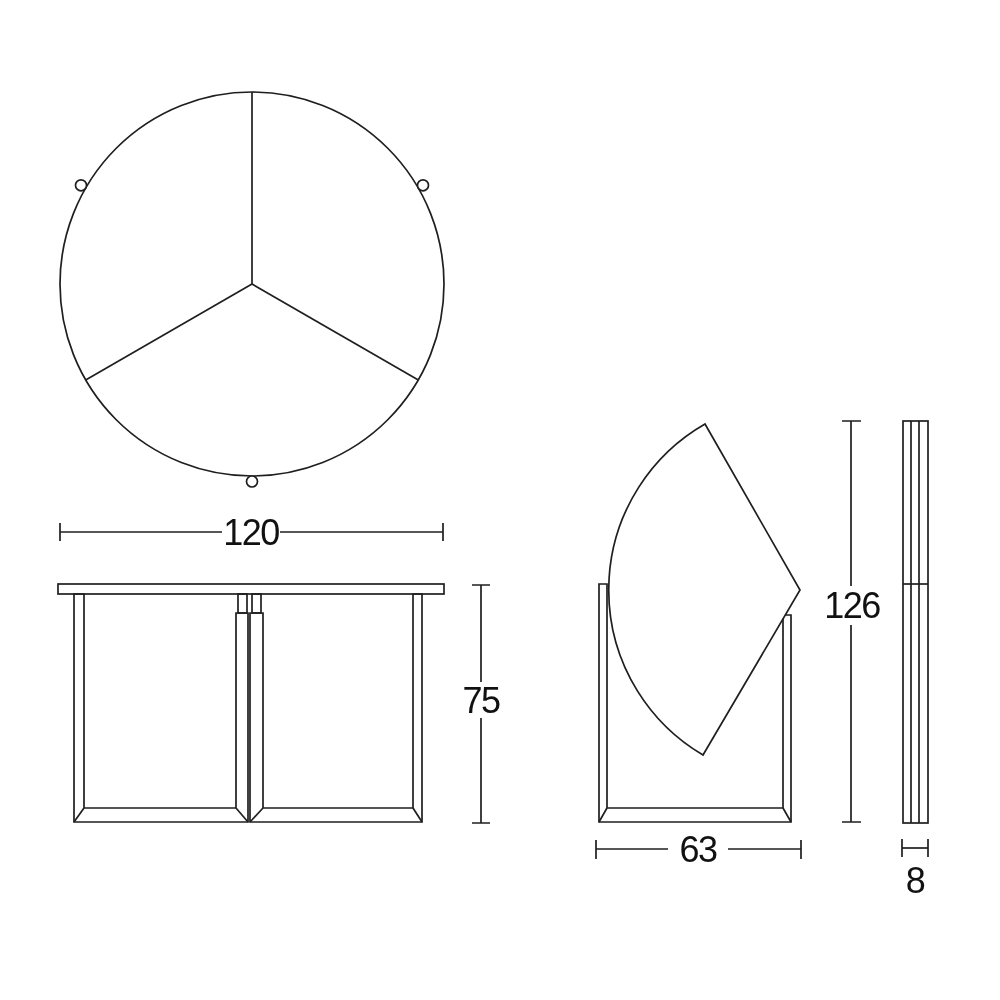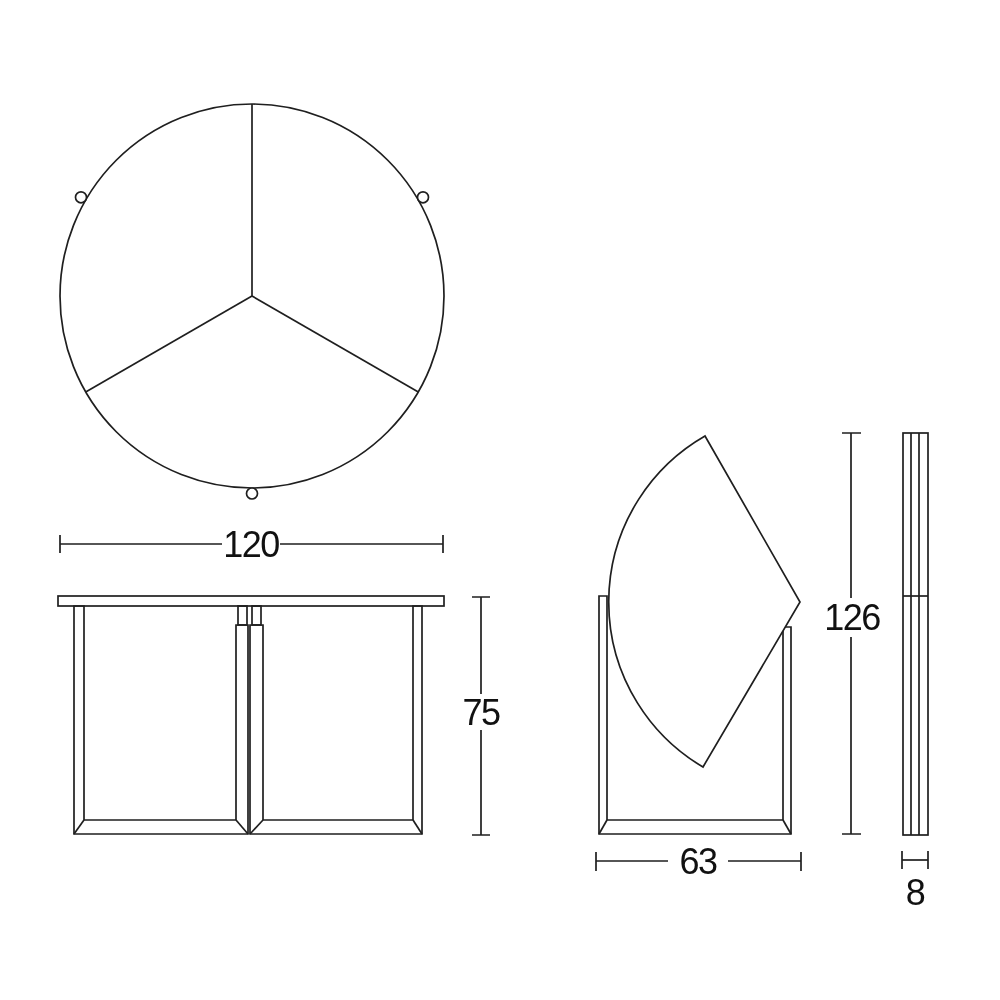--- a/index.html
+++ b/index.html
@@ -1,18 +1,18 @@
 <!DOCTYPE html>
 <html style="--bg: #ffffff; --line: #1f1f1f; --text: #111111;"><head>
 <meta charset="utf-8">
 <style>
   html,body{margin:0;padding:0;background:#fff;}
   .page{
     position:relative;width:1000px;height:900px;background:var(--bg,#fff);
-    font-family:"Liberation Sans", sans-serif;overflow:hidden;margin-top:12px;
+    font-family:"Liberation Sans", sans-serif;overflow:hidden;
   }
   svg{position:absolute;left:0;top:0;}
   .ln{stroke:var(--line,#1f1f1f);stroke-width:1.7;fill:none;stroke-linecap:butt;stroke-linejoin:miter;}
   .fillwhite{fill:#ffffff;}
   .dimtext{
     fill:var(--text,#111111);
     font-family:"Liberation Sans", sans-serif;
     font-size:36px;
     letter-spacing:-1.5px;
     text-anchor:middle;

